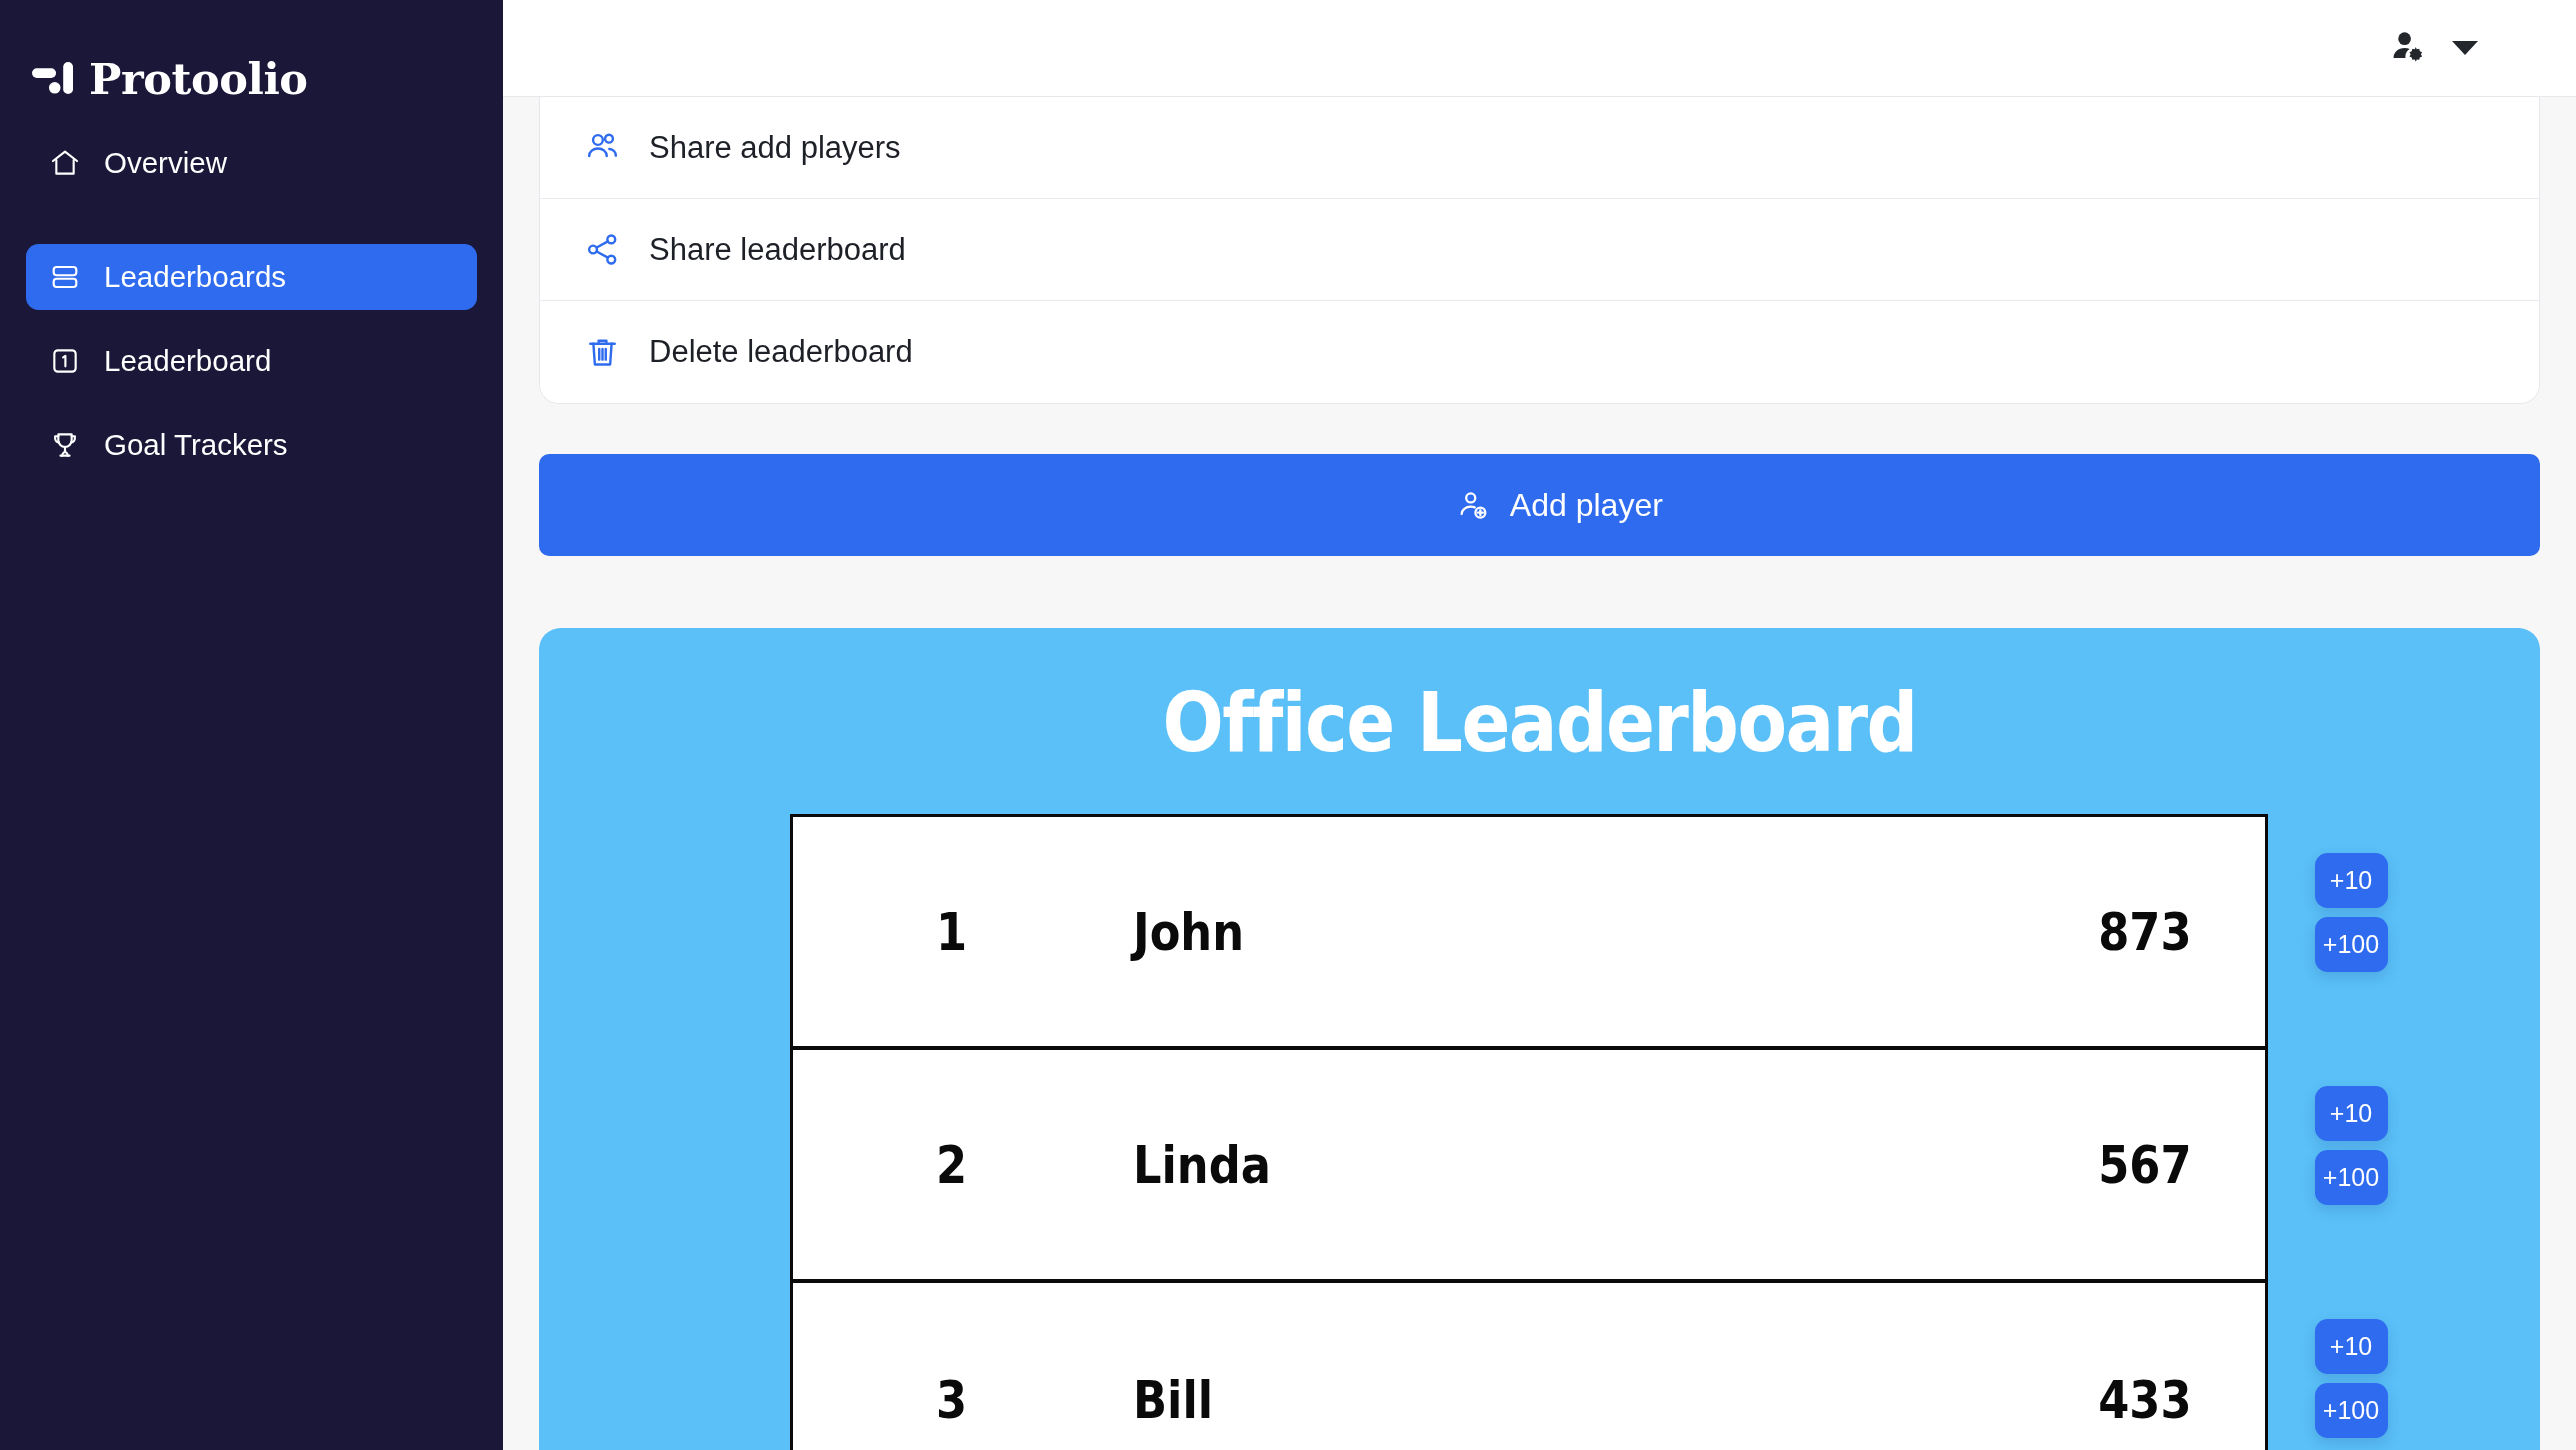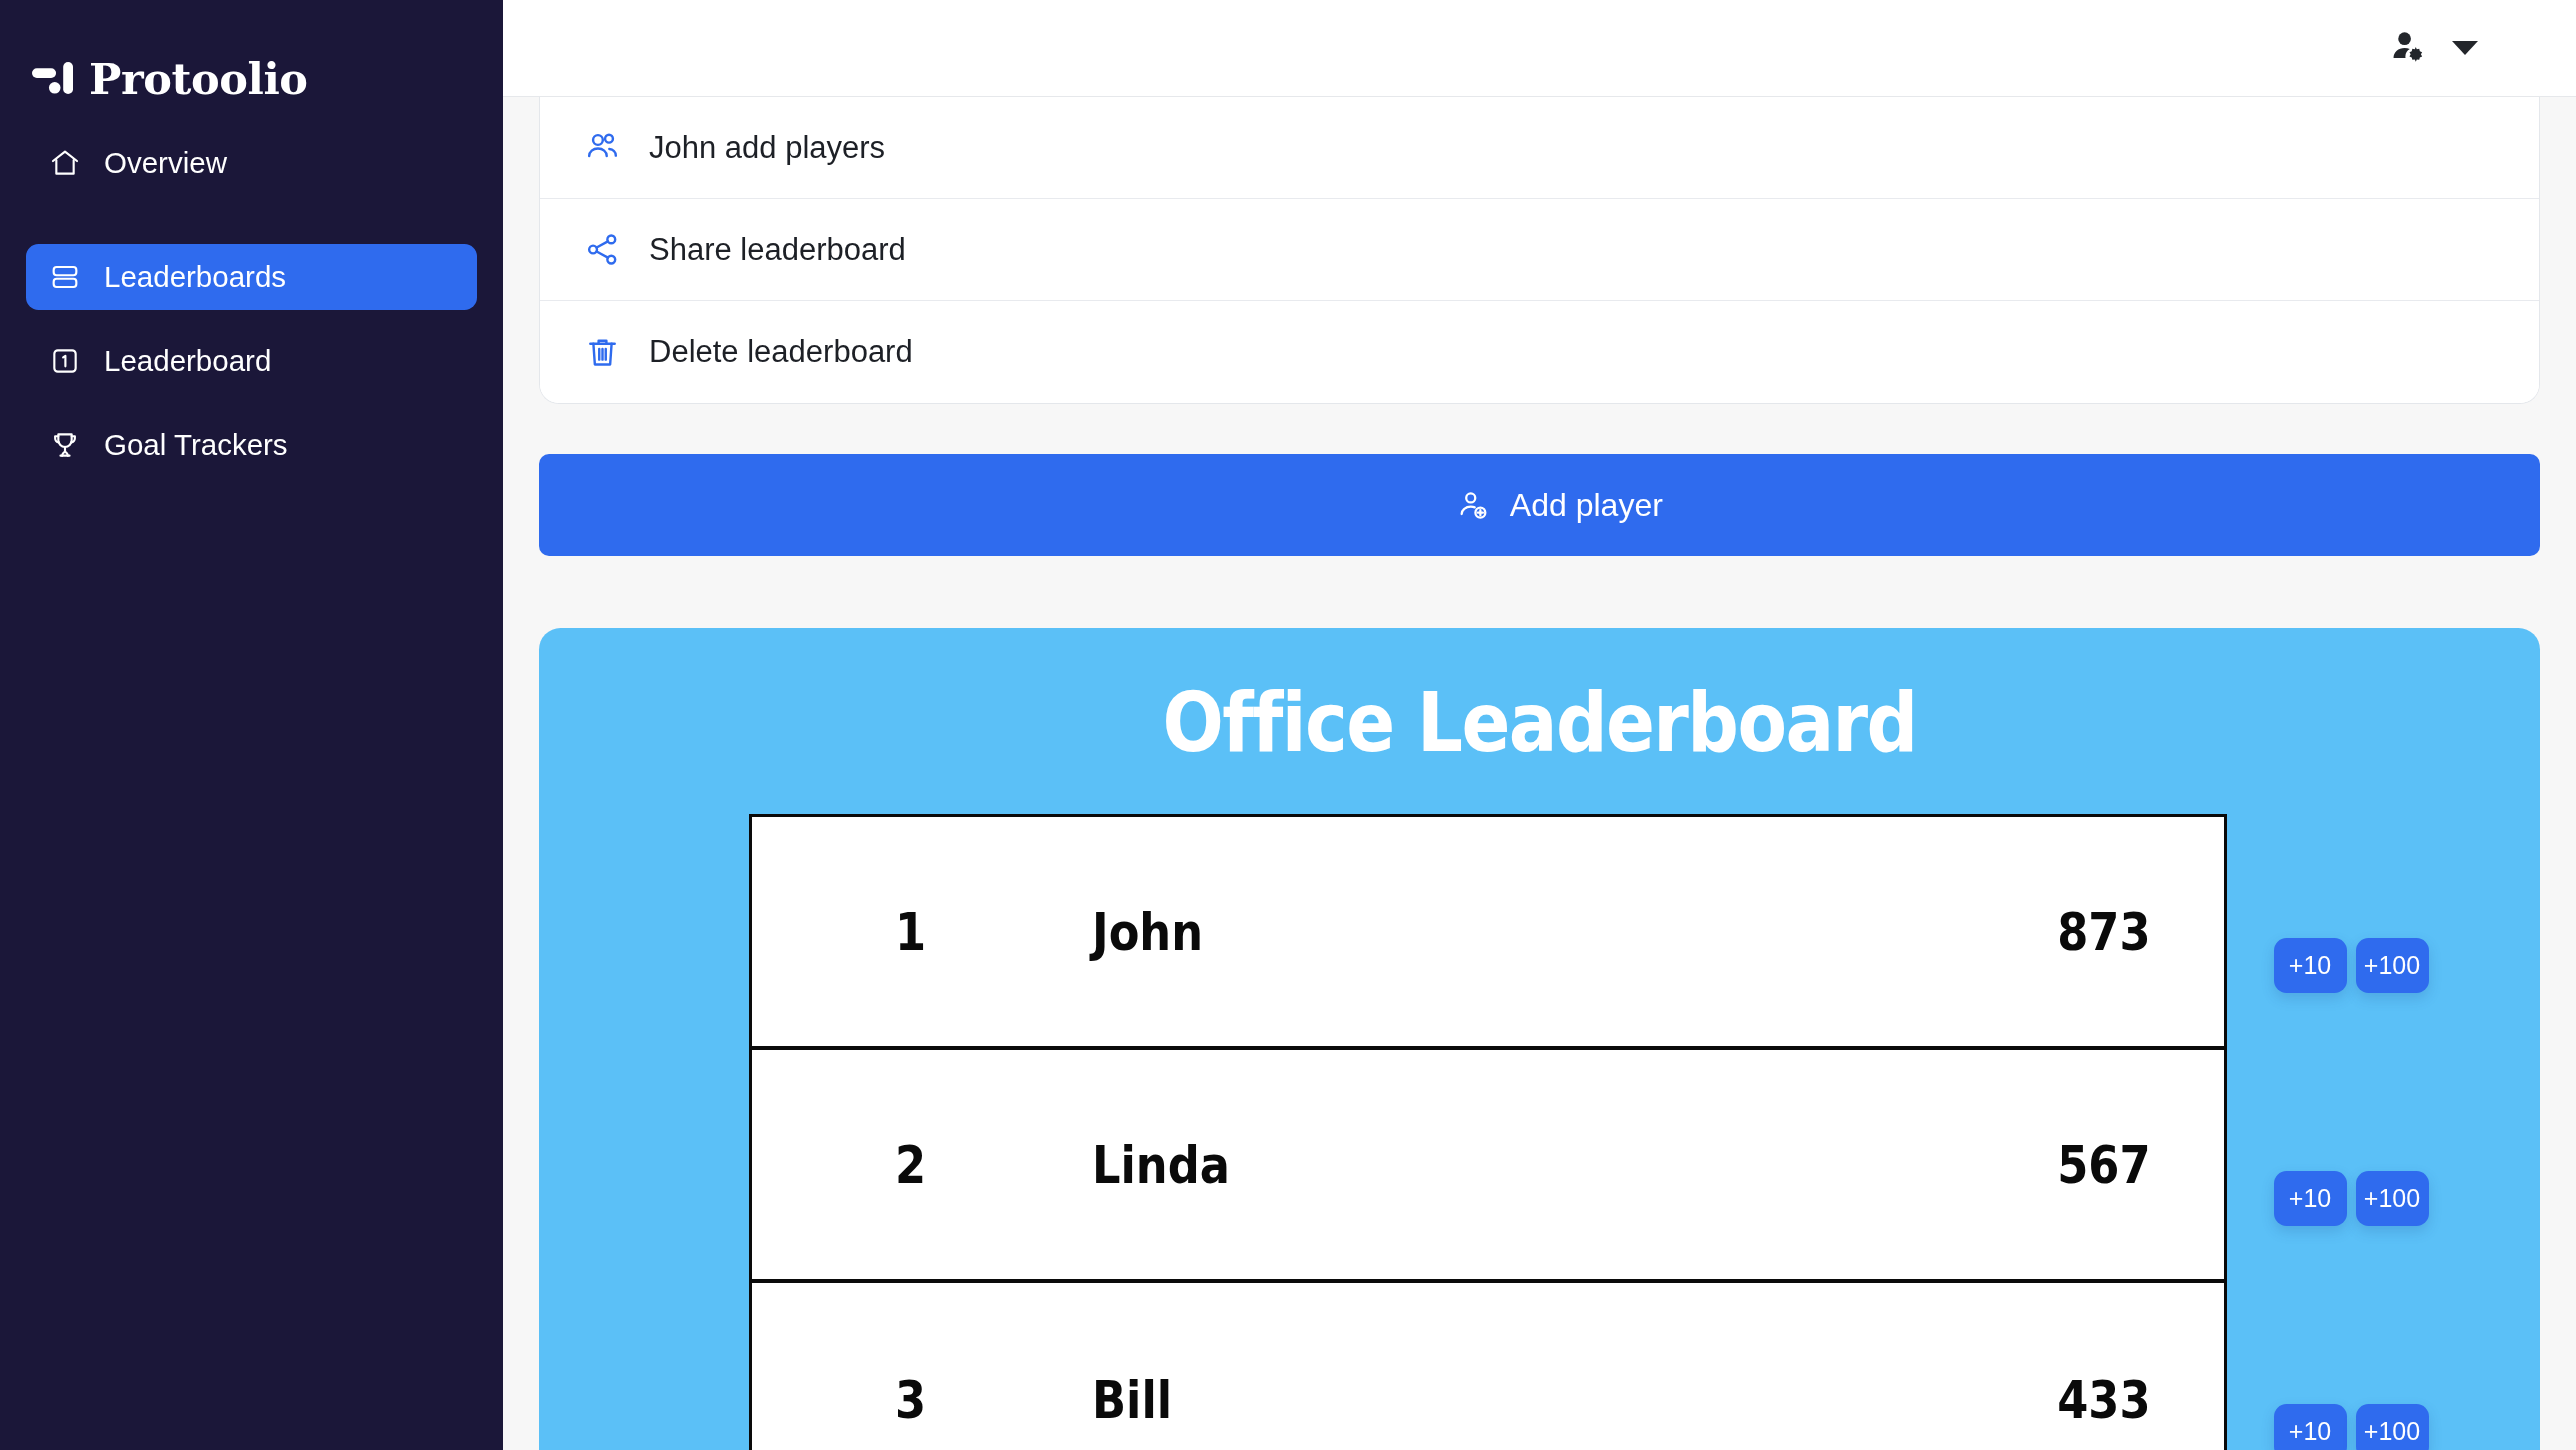--- a/index.html
+++ b/index.html
@@ -159,21 +159,21 @@
     transform:scaleX(0.86);
     line-height:1;
   }
   .rank { width:54px; text-align:left; transform-origin:left center; }
   .pname { margin-left:143px; transform-origin:left center; }
   .pscore { margin-left:auto; transform-origin:right center; }
 
   .btncol { padding-top:30px; display:flex; flex-direction:column; }
   .btngroup {
     height:233px;
-    display:flex; align-items:center;
+    display:flex; flex-direction:column; align-items:center;
     gap:9px;
     padding-top:9px;
   }
   .pbtn {
     width:73px; height:55px;
     background:#2F6BEE;
     color:#ffffff;
     border:none;
     border-radius:12.5px;
     font-size:25px;
@@ -271,21 +271,21 @@
 
         <div class="menu-row">
           <span class="menu-ico">
             <svg viewBox="0 0 24 24" width="39" height="39" fill="none" stroke="#2F6BEE" stroke-width="1.5" stroke-linecap="round" stroke-linejoin="round">
               <circle cx="9.2" cy="7.4" r="3"></circle>
                 <circle cx="16" cy="6.6" r="2.4"></circle>
               <path d="M3.8 17.2c0-2.7 2.4-4.6 5.4-4.6s5.4 1.9 5.4 4.6"></path>
               <path d="M16.2 12.9c2.3.25 4 1.9 4 4.1"></path>
             </svg>
           </span>
-          <span>John add players</span>
+          <span>Share add players</span>
         </div>
 
         <div class="menu-row">
           <span class="menu-ico">
             <svg viewBox="0 0 24 24" width="39" height="39" fill="none" stroke="#2F6BEE" stroke-width="1.5" stroke-linecap="round" stroke-linejoin="round">
               <circle cx="17.4" cy="5.8" r="2.4"></circle>
                 <circle cx="6.2" cy="12" r="2.4"></circle>
                 <circle cx="17.4" cy="18.2" r="2.4"></circle>
               <path d="M8.4 10.8 15.3 7"></path>
                 <path d="M8.4 13.2 15.3 17"></path>

